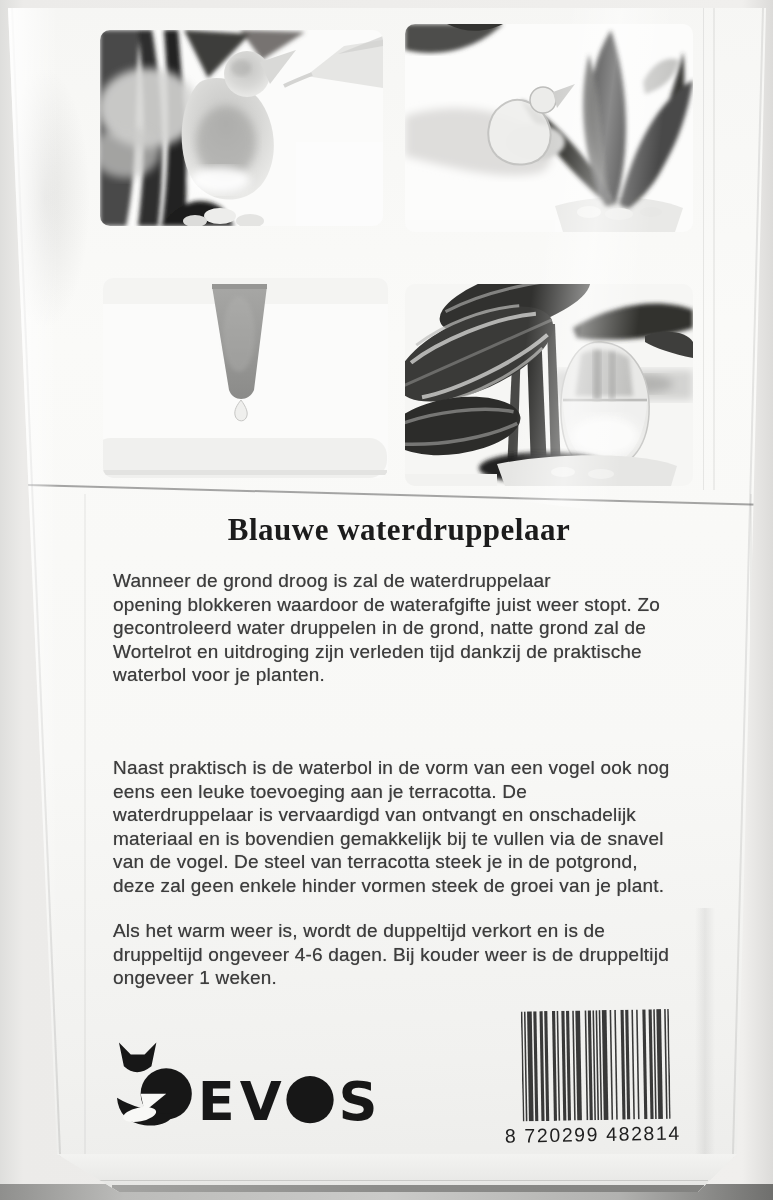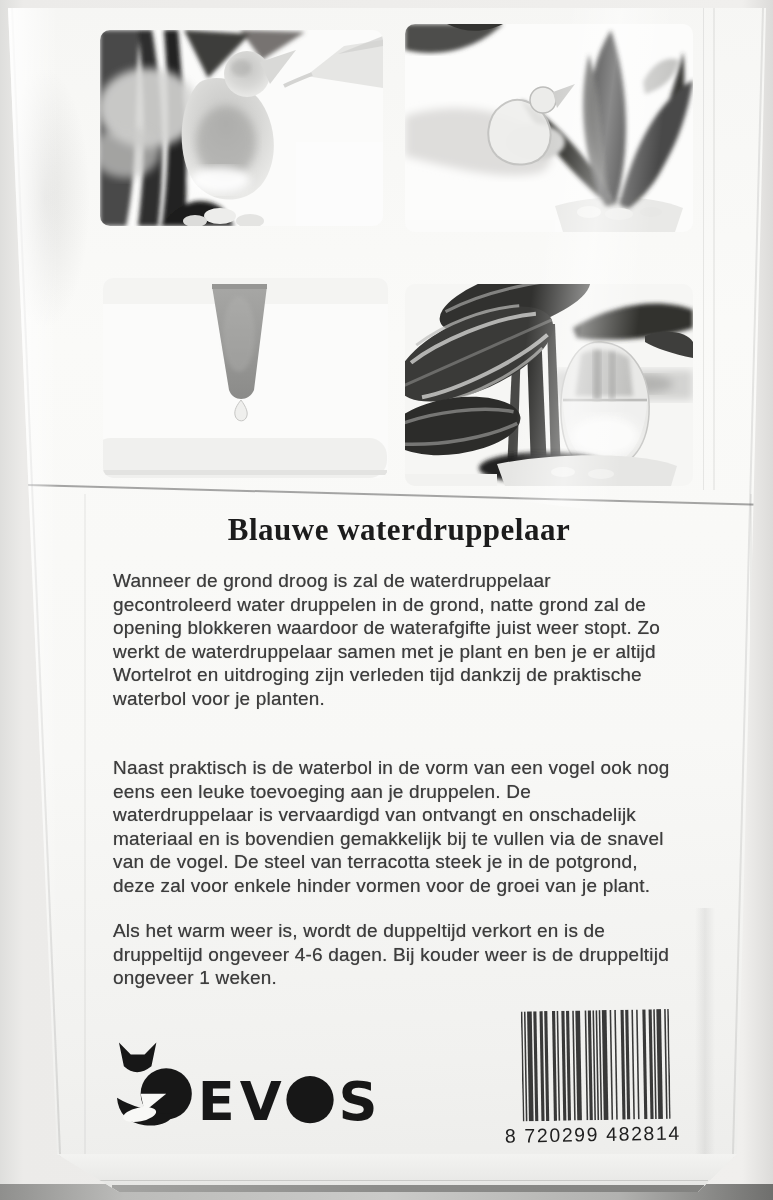--- a/index.html
+++ b/index.html
@@ -209,33 +209,32 @@
       <ellipse cx="140" cy="184" rx="66" ry="16" fill="#232321" filter="url(#b2d)"></ellipse>
       <path d="M92 180 C150 168 238 168 272 182 L266 202 L100 202 Z" fill="#e6e6e4"></path>
       <ellipse cx="158" cy="188" rx="12" ry="5" fill="#f2f2f0"></ellipse>
       <ellipse cx="196" cy="190" rx="13" ry="5" fill="#efefed"></ellipse>
       <rect x="0" y="190" width="92" height="12" fill="#f2f2f0"></rect>
     </svg>
 
     <div class="title">Blauwe waterdruppelaar</div>
     <div class="para para1">
         <div class="tline">Wanneer de grond droog is zal de waterdruppelaar</div>
+        <div class="tline">opening blokkeren waardoor de waterafgifte juist weer stopt. Zo</div>
         <div class="tline">gecontroleerd water druppelen in de grond, natte grond zal de</div>
-        <div class="tline">opening blokkeren waardoor de waterafgifte juist weer stopt. Zo</div>
-        <div class="tline">werkt de waterdruppelaar samen met je plant en ben je er altijd</div>
         <div class="tline">Wortelrot en uitdroging zijn verleden tijd dankzij de praktische</div>
         <div class="tline">waterbol voor je planten.</div>
       </div>
     <div class="para para2">
         <div class="tline">Naast praktisch is de waterbol in de vorm van een vogel ook nog</div>
-        <div class="tline">eens een leuke toevoeging aan je druppelen. De</div>
+        <div class="tline">eens een leuke toevoeging aan je terracotta. De</div>
         <div class="tline">waterdruppelaar is vervaardigd van ontvangt en onschadelijk</div>
         <div class="tline">materiaal en is bovendien gemakkelijk bij te vullen via de snavel</div>
         <div class="tline">van de vogel. De steel van terracotta steek je in de potgrond,</div>
-        <div class="tline">deze zal voor enkele hinder vormen voor de groei van je plant.</div>
+        <div class="tline">deze zal geen enkele hinder vormen steek de groei van je plant.</div>
       </div>
     <div class="para para3">
         <div class="tline">Als het warm weer is, wordt de duppeltijd verkort en is de</div>
         <div class="tline">druppeltijd ongeveer 4-6 dagen. Bij kouder weer is de druppeltijd</div>
         <div class="tline">ongeveer 1 weken.</div>
       </div>
 
     <div class="logo">
       <svg viewBox="0 0 266 92">
         <g fill="#171717">

